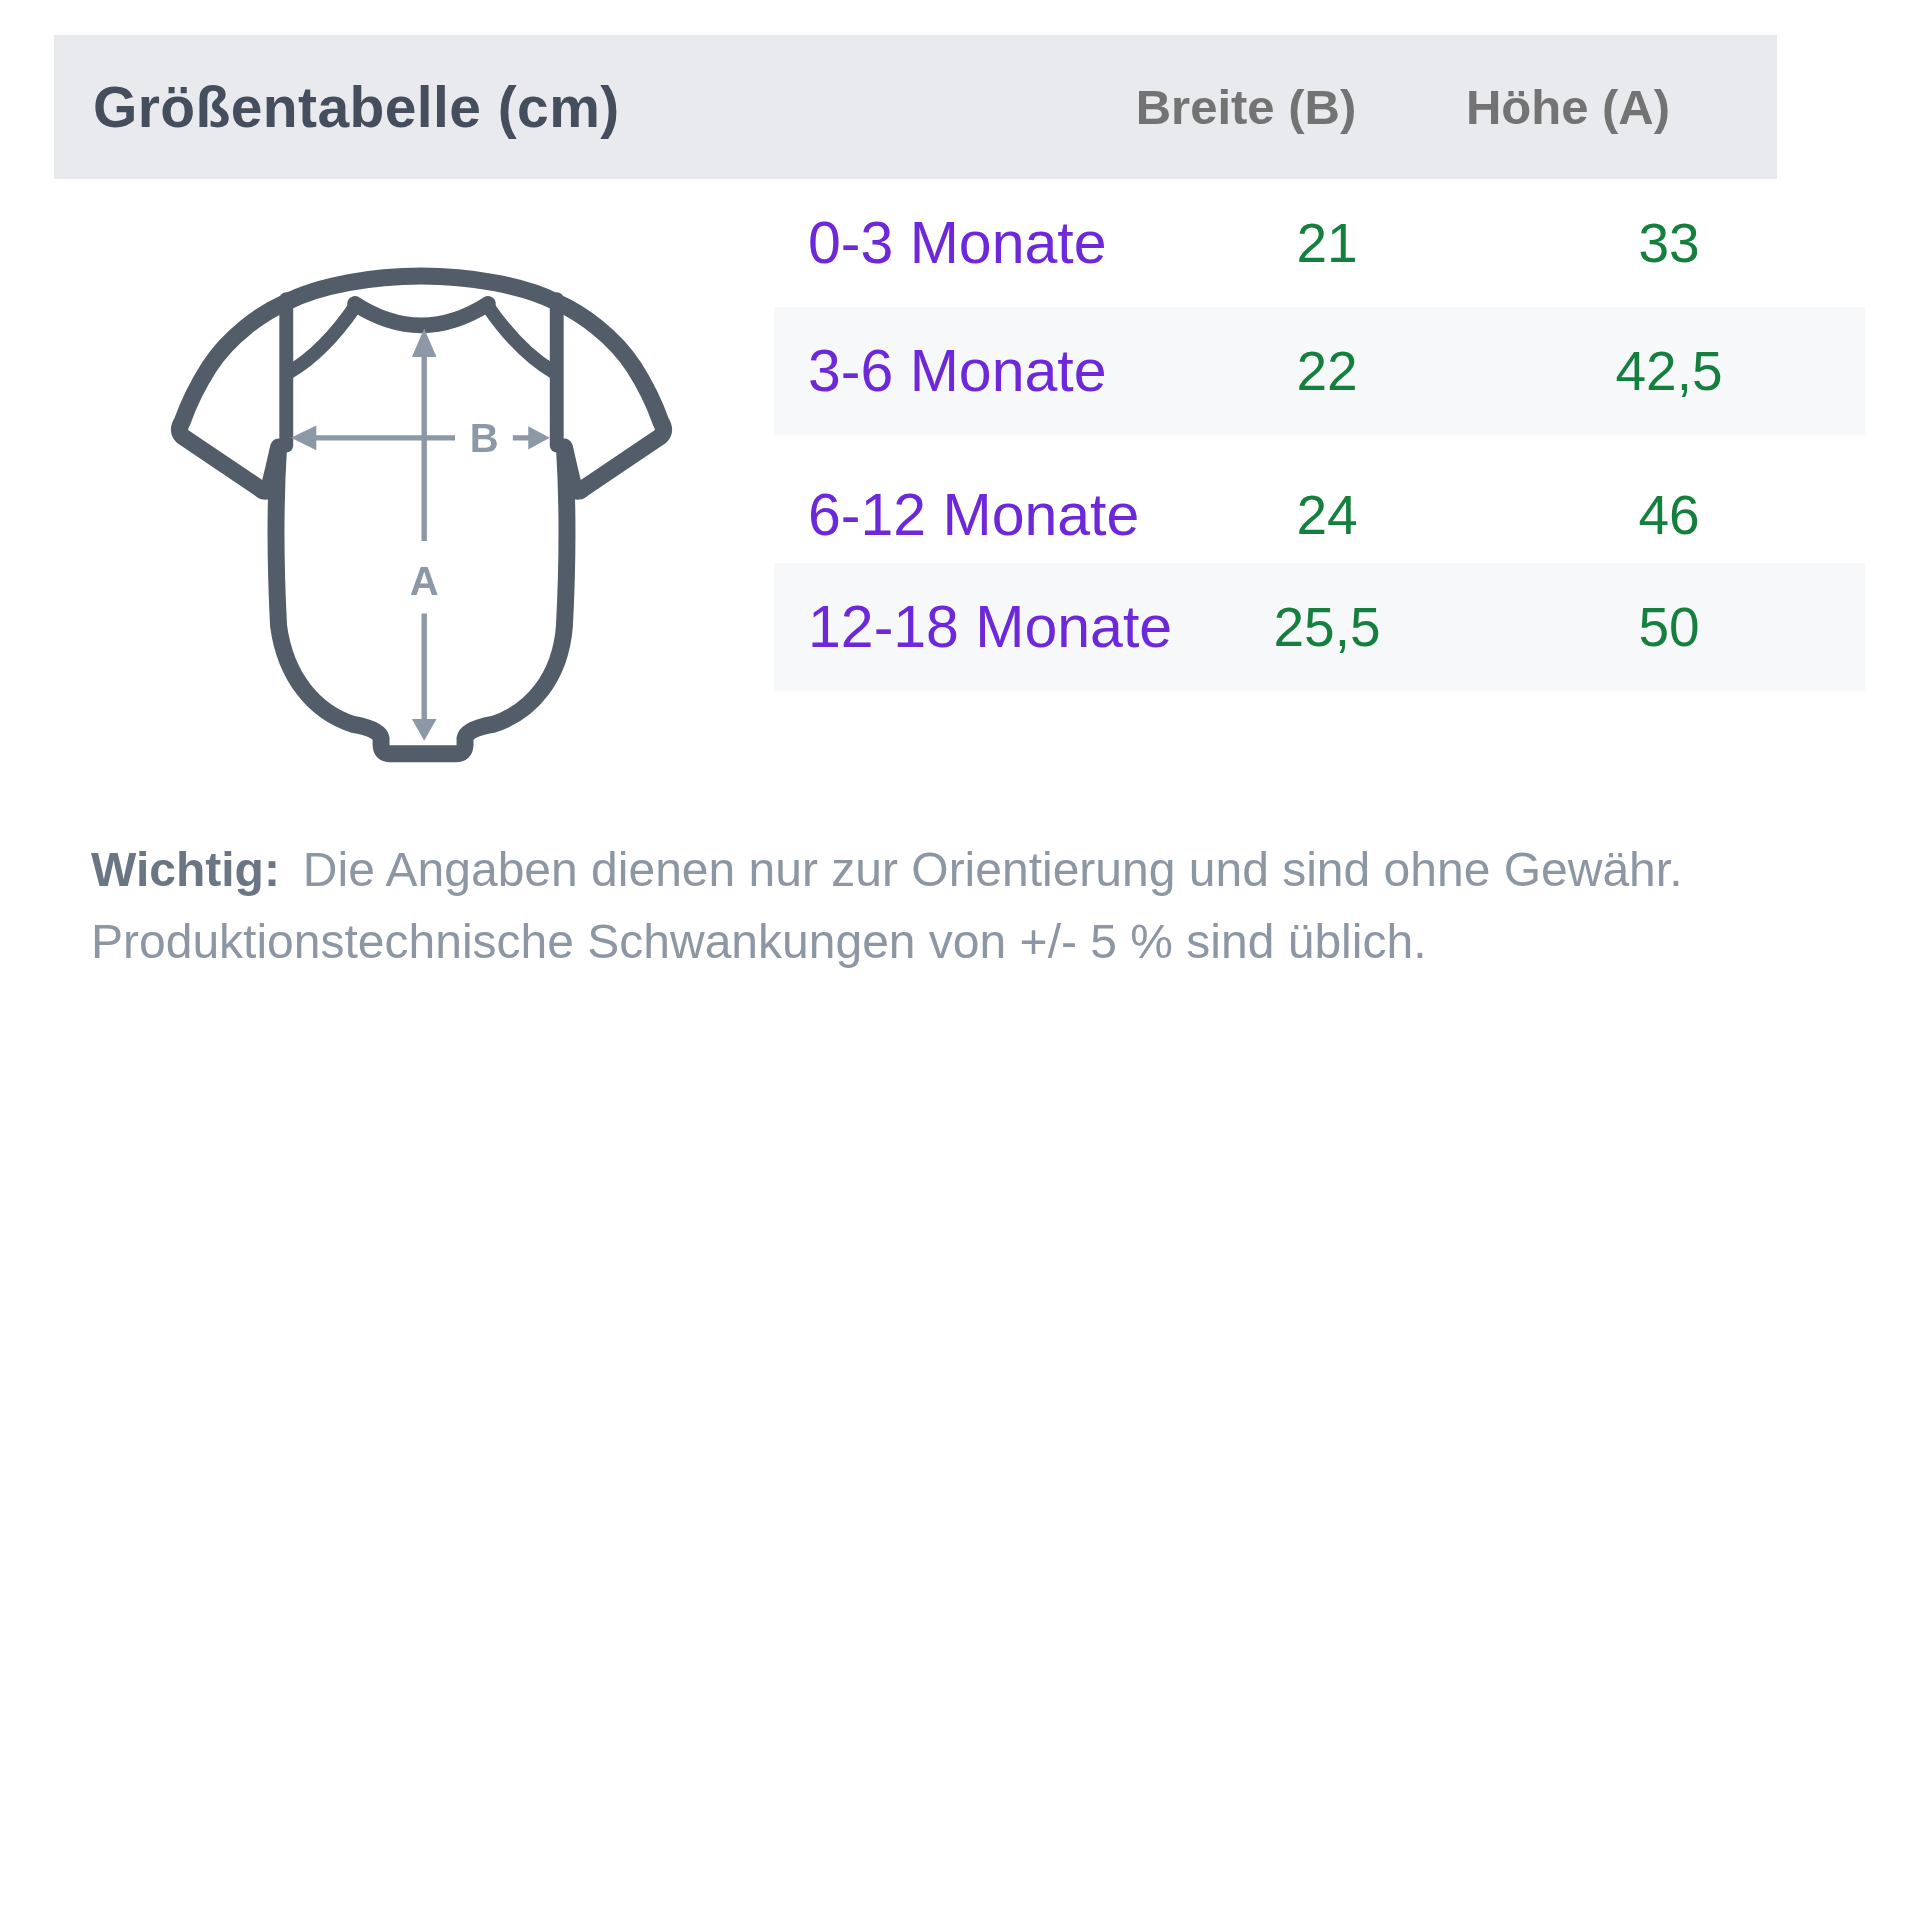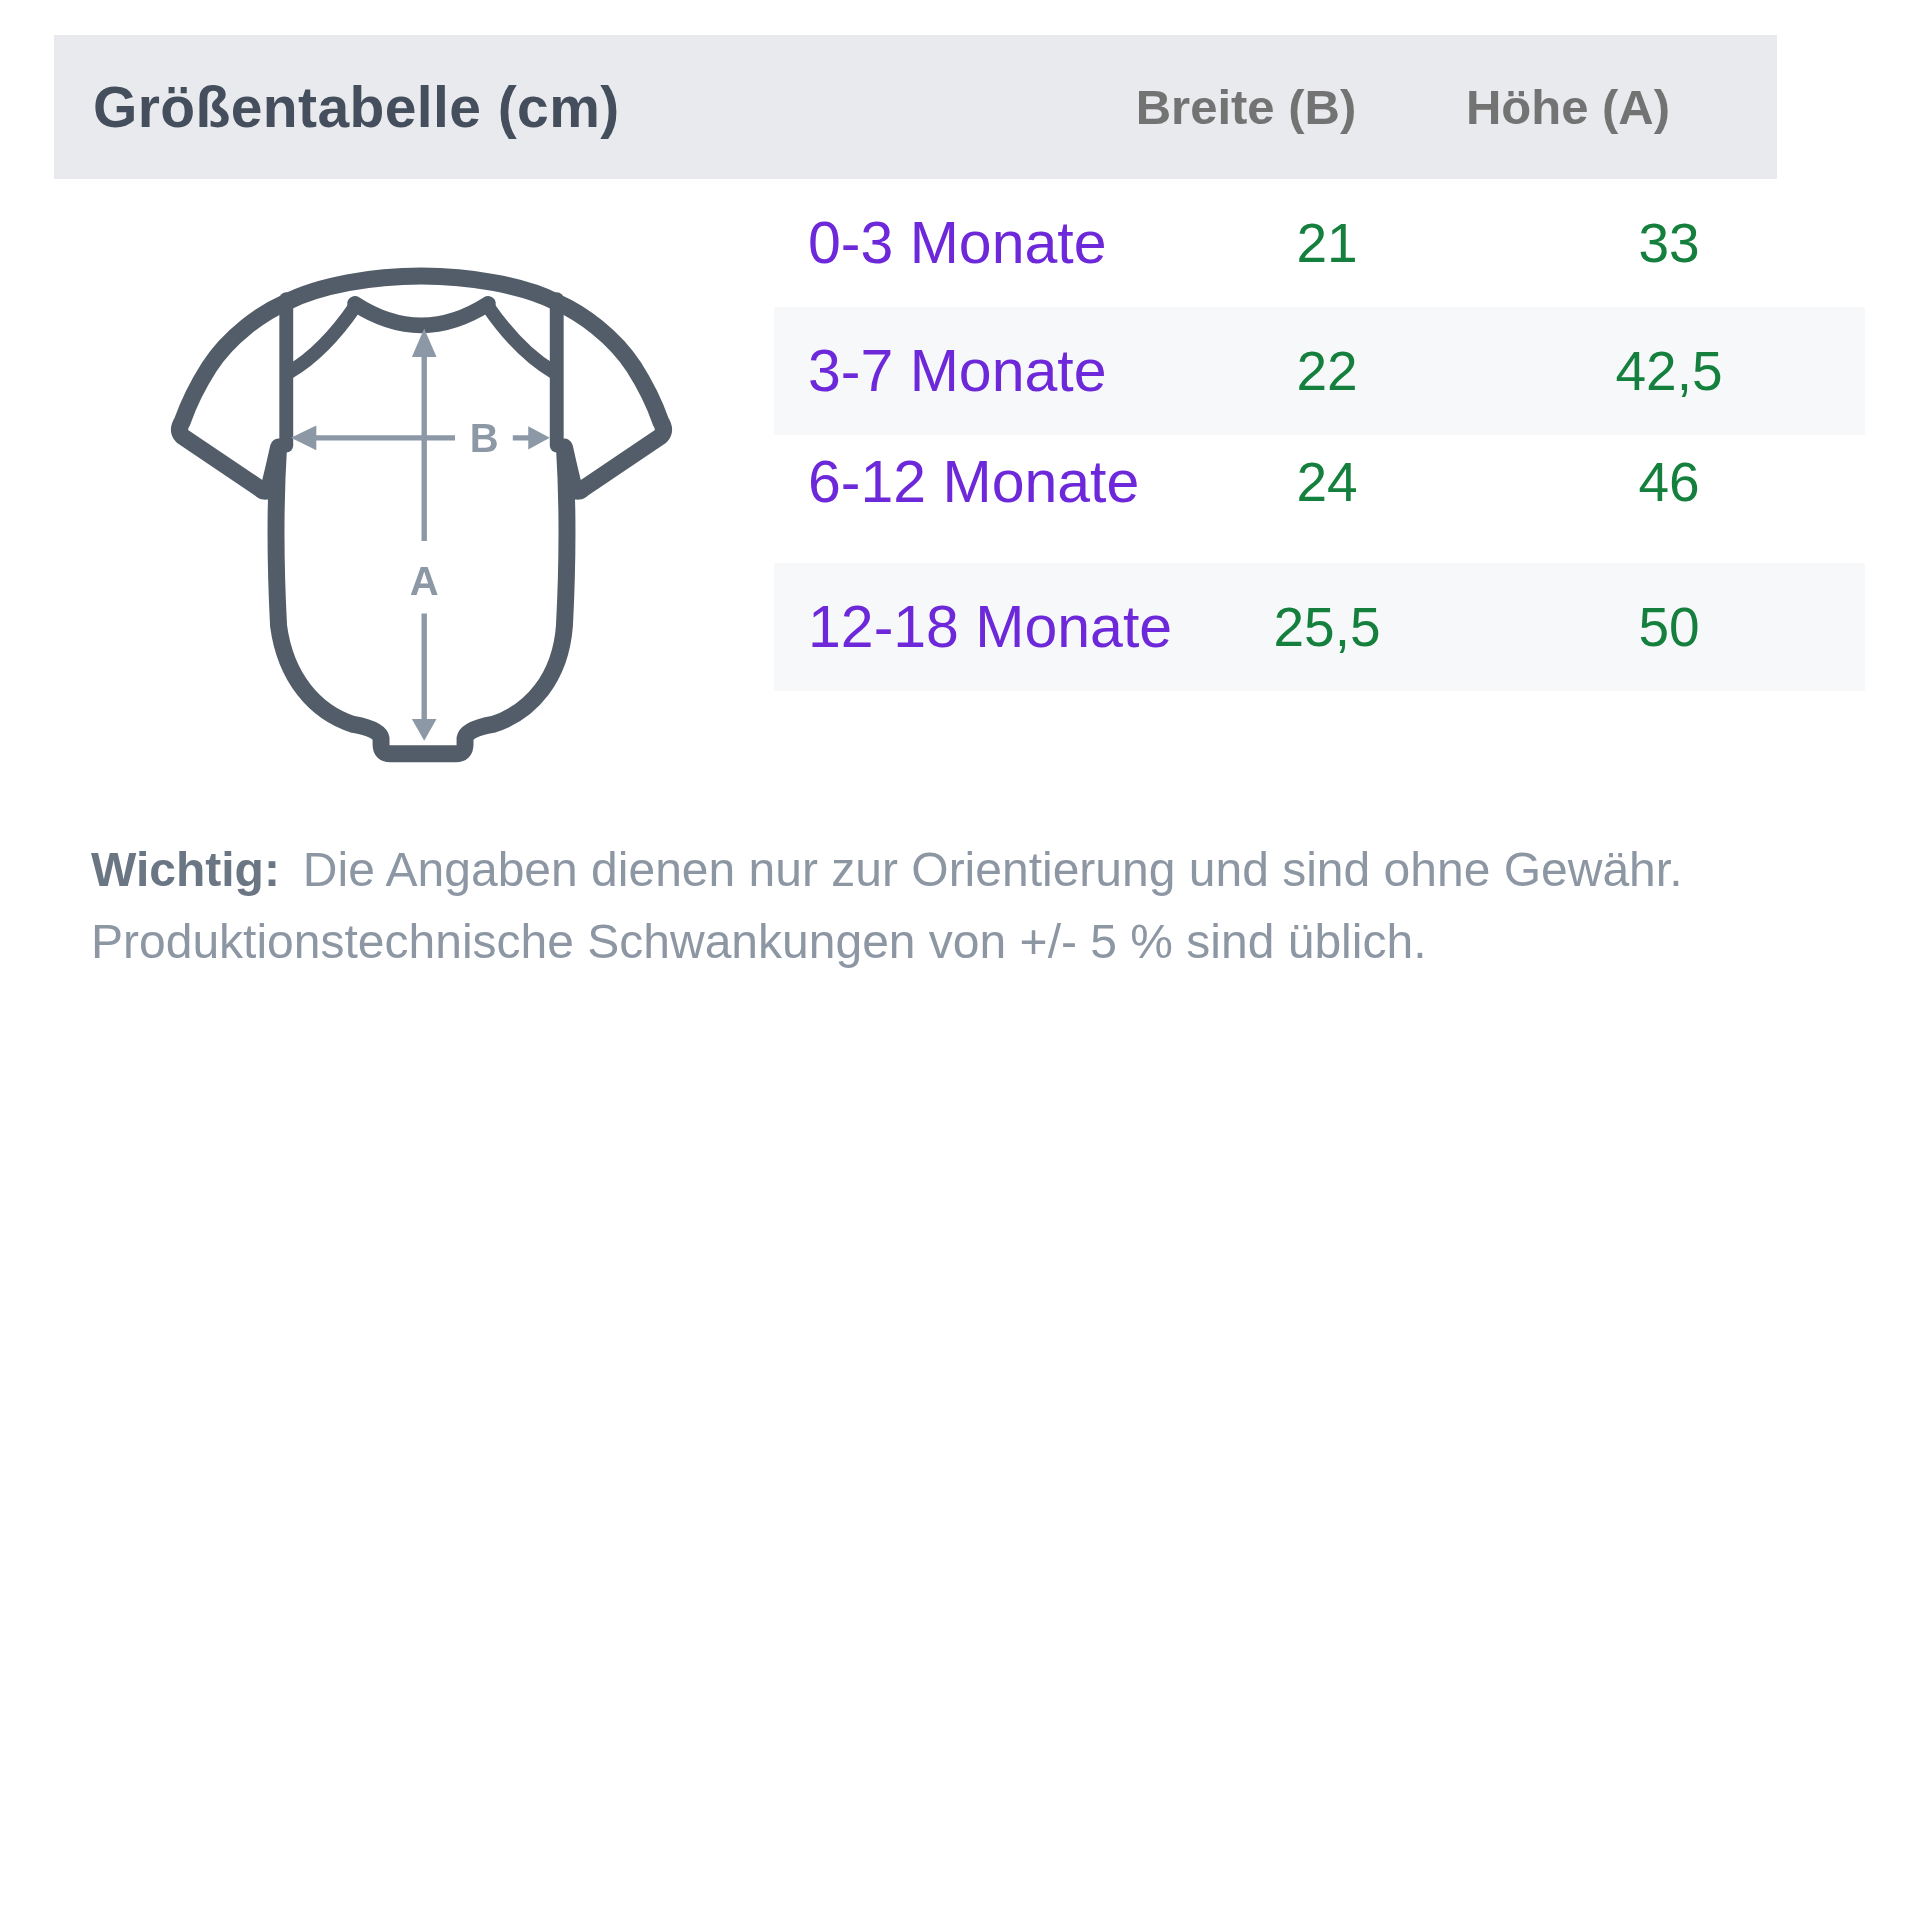--- a/index.html
+++ b/index.html
@@ -33,21 +33,21 @@
     font-size:59px;color:#6d28d9;white-space:nowrap;
   }
   .row .val{
     position:absolute;top:50%;transform:translate(-50%,-50%);
     font-size:55px;color:#15803d;white-space:nowrap;
   }
   .row .val.b{left:553px;}
   .row .val.h{left:895px;}
   .row.r0{top:179px;}
   .row.r1{top:307px;}
-  .row.r2{top:418px;}
+  .row.r2{top:451px;}
   .row.r3{top:563px;text-decoration:underline;}
 
   
   .diagram{position:absolute;left:173px;top:265px;width:497px;height:509px;}
   .diagram svg{overflow:visible;display:block;width:100%;height:100%;}
   .diagram text{
     font-family:"Liberation Sans","DejaVu Sans",sans-serif;
     font-size:52px;font-weight:600;fill:#8c98a6;
   }
 
@@ -69,21 +69,21 @@
     <div class="col-header breite">Breite (B)</div>
     <div class="col-header hoehe">Höhe (A)</div>
   </div>
 
   <div class="row r0">
     <span class="label">0-3 Monate</span>
     <span class="val b">21</span>
     <span class="val h">33</span>
   </div>
   <div class="row r1 striped">
-    <span class="label">3-7 Monate</span>
+    <span class="label">3-6 Monate</span>
     <span class="val b">22</span>
     <span class="val h">42,5</span>
   </div>
   <div class="row r2">
     <span class="label">6-12 Monate</span>
     <span class="val b">24</span>
     <span class="val h">46</span>
   </div>
   <div class="row r3 striped">
     <span class="label">12-18 Monate</span>

